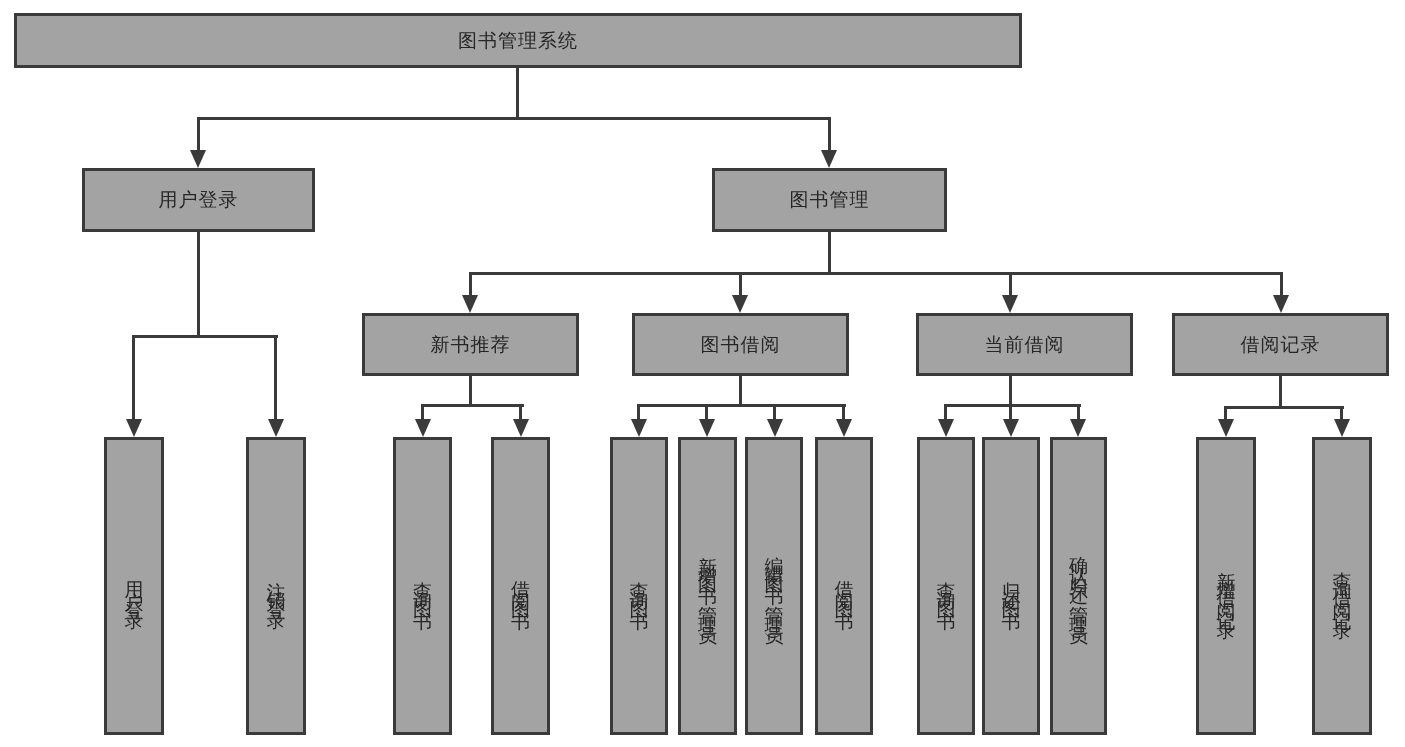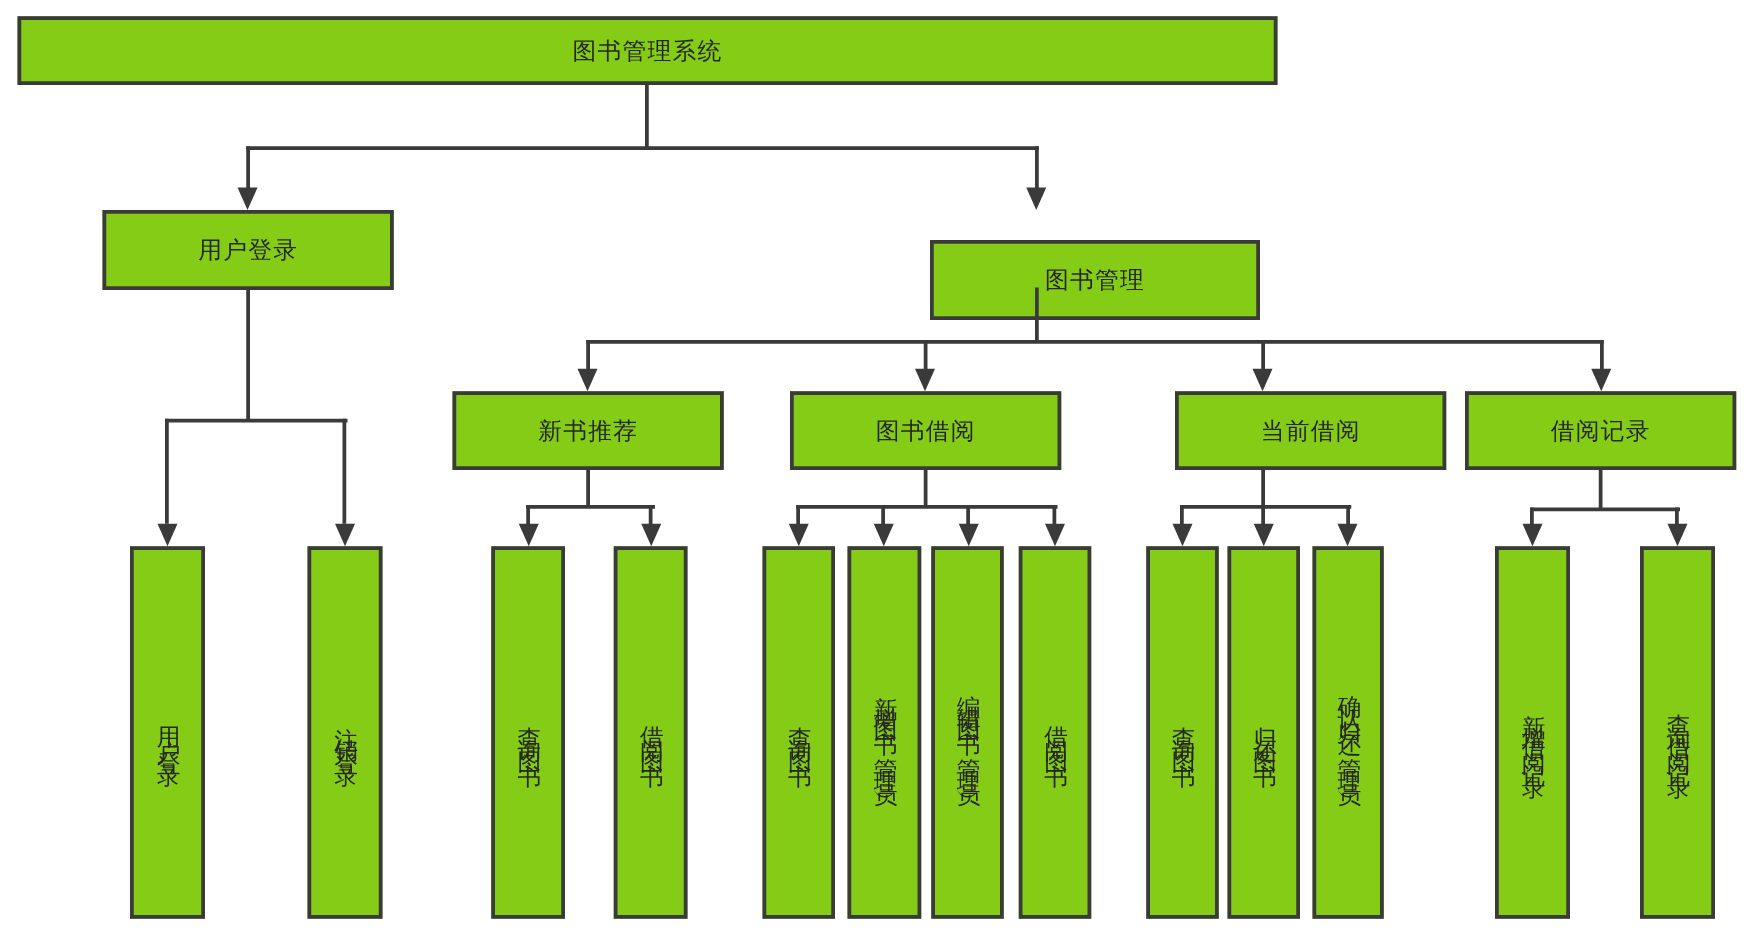--- a/index.html
+++ b/index.html
@@ -2,21 +2,21 @@
 <html><head>
 <meta charset="utf-8">
 <style>
   html,body { margin:0; padding:0; background:#ffffff; }
   .canvas {
     position:relative; width:1405px; height:747px; background:#ffffff;
     font-family:"Liberation Sans","DejaVu Sans",sans-serif; color:#262626;
     overflow:hidden;
   }
   .box {
-    position:absolute; box-sizing:border-box; background:#84cc16;
+    position:absolute; box-sizing:border-box; background:#a3a3a3;
     border:3px solid #3a3a3a; display:flex; align-items:center; justify-content:center;
   }
   .hlabel { font-size:19px; letter-spacing:1px; white-space:nowrap; }
   .vlabel {
     writing-mode:vertical-rl; text-orientation:mixed;
     font-size:19px; letter-spacing:10px; line-height:1.15; white-space:nowrap;
   }
   .vline { position:absolute; width:3px; background:#3a3a3a; }
   .hline { position:absolute; height:3px; background:#3a3a3a; }
   .arrow {
@@ -42,21 +42,21 @@
   <div class="vline" style="left:516px; top:66px; height:52px;"></div>
   <div class="hline" style="left:197px; top:117px; width:634px;"></div>
   <div class="vline" style="left:197px; top:117px; height:35px;"></div>
   <div class="arrow" style="left:190px; top:150px;"></div>
   <div class="vline" style="left:828px; top:117px; height:35px;"></div>
   <div class="arrow" style="left:821px; top:150px;"></div>
 
   <div class="box" style="left:82px; top:168px; width:233px; height:64px;">
     <span class="hlabel">用户登录</span>
   </div>
-  <div class="box" style="left:744px; top:168px; width:264px; height:64px;margin-top:24px;">
+  <div class="box" style="left:712px; top:168px; width:235px; height:64px;">
     <span class="hlabel">图书管理</span>
   </div>
 
   <div class="vline" style="left:197px; top:230px; height:106px;"></div>
   <div class="hline" style="left:132px; top:335px; width:146px;"></div>
   <div class="vline" style="left:132px; top:335px; height:84px;"></div>
   <div class="arrow" style="left:126px; top:419px;"></div>
   <div class="vline" style="left:274px; top:335px; height:84px;"></div>
   <div class="arrow" style="left:268px; top:419px;"></div>
 
@@ -70,21 +70,21 @@
   <div class="arrow" style="left:1002px; top:295px;"></div>
   <div class="vline" style="left:1280px; top:272px; height:24px;"></div>
   <div class="arrow" style="left:1273px; top:295px;"></div>
 
   <div class="box" style="left:632px; top:313px; width:217px; height:63px;">
     <span class="hlabel">图书借阅</span>
   </div>
   <div class="box" style="left:362px; top:313px; width:217px; height:63px;">
     <span class="hlabel">新书推荐</span>
   </div>
-  <div class="box" style="left:940px; top:313px; width:217px; height:63px;">
+  <div class="box" style="left:916px; top:313px; width:217px; height:63px;">
     <span class="hlabel">当前借阅</span>
   </div>
   <div class="box" style="left:1172px; top:313px; width:217px; height:63px;">
     <span class="hlabel">借阅记录</span>
   </div>
 
   <div class="vline" style="left:469px; top:374px; height:32px;"></div>
   <div class="hline" style="left:421px; top:404px; width:103px;"></div>
   <div class="vline" style="left:421px; top:404px; height:16px;"></div>
   <div class="arrow" style="left:415px; top:419px;"></div>

